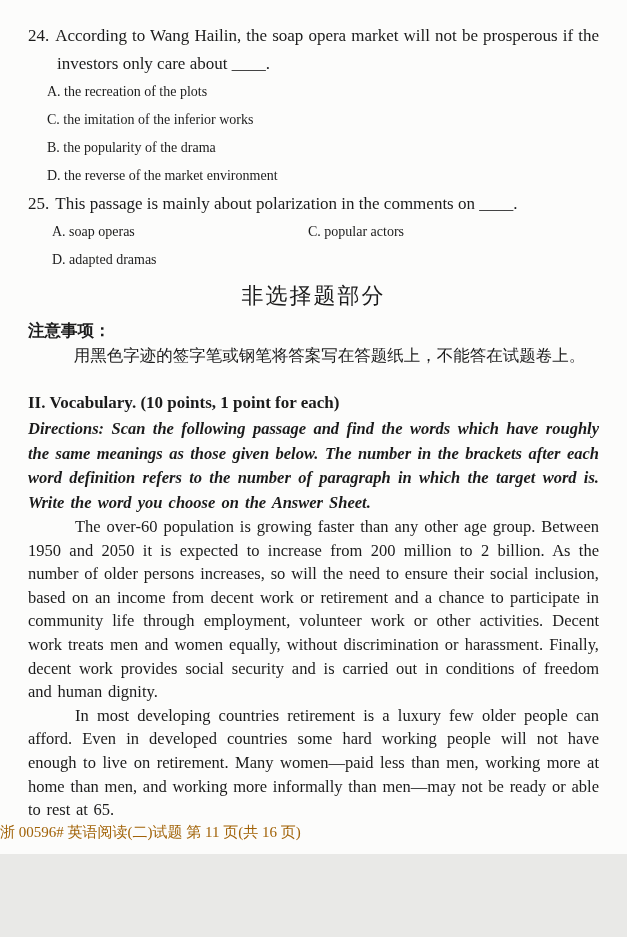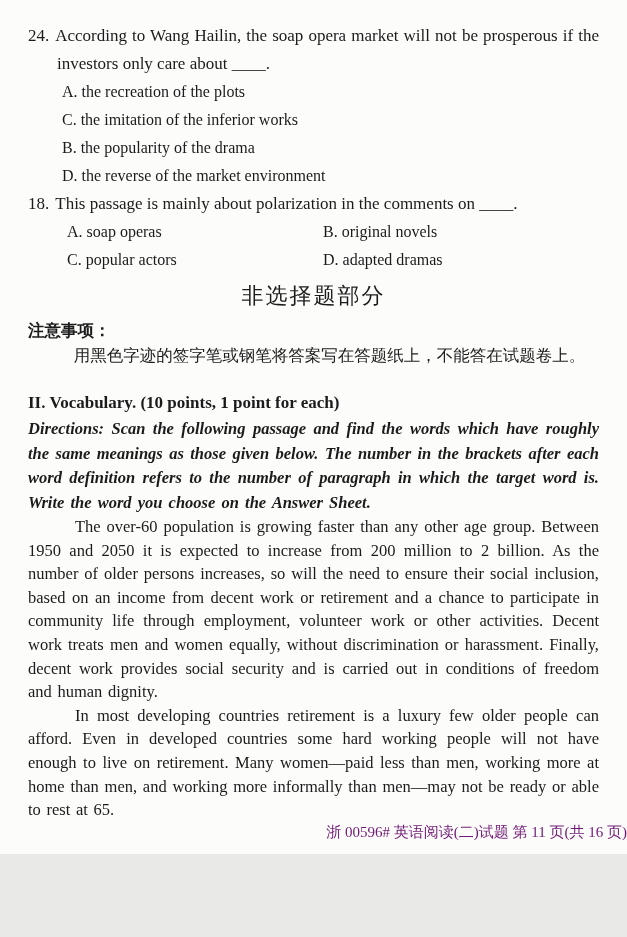--- a/index.html
+++ b/index.html
@@ -23,23 +23,22 @@
   .question {
     font-size: 17px;
     line-height: 28px;
     text-indent: -29px;
     padding-left: 29px;
     text-align: justify;
   }
   .qnum { padding-right: 6px; }
   .options-list { padding-left: 19px; }
   .option-line {
-    font-size: 16px;
+    font-size: 14px;
     line-height: 28px;
-    margin-left: 15px;
   }
   .options-grid {
     display: grid;
     grid-template-columns: 256px auto;
     padding-left: 24px;
   }
   .options-grid .option-line { line-height: 28px; }
   
   .section-heading {
     text-align: center;
@@ -88,47 +87,46 @@
     word-spacing: 1.5px;
     margin: 0;
   }
   .paragraph.continues { text-align-last: justify; }
   
   .page-footer {
     position: absolute;
     left: 0;
     bottom: 12px;
     width: 100%;
-    text-align: right;
+    text-align: left;
     font-size: 15px;
     line-height: 20px;
-    color: #701a75;
+    color: #a16207;
   }
 </style>
 </head>
 <body>
 
 <div class="page">
 
   <div class="question">
     <span class="qnum">24.</span><span>According to Wang Hailin, the soap opera market will not be prosperous if the investors only care about ____.</span>
   </div>
   <div class="options-list">
     <div class="option-line">A. the recreation of the plots</div>
     <div class="option-line">C. the imitation of the inferior works</div>
     <div class="option-line">B. the popularity of the drama</div>
     <div class="option-line">D. the reverse of the market environment</div>
   </div>
 
   <div class="question">
-    <span class="qnum">18.</span><span>This passage is mainly about polarization in the comments on ____.</span>
+    <span class="qnum">25.</span><span>This passage is mainly about polarization in the comments on ____.</span>
   </div>
   <div class="options-grid">
     <div class="option-line">A. soap operas</div>
-    <div class="option-line">B. original novels</div>
     <div class="option-line">C. popular actors</div>
     <div class="option-line">D. adapted dramas</div>
   </div>
 
   <div class="section-heading">非选择题部分</div>
 
   <div class="notes">
     <div class="notes-label">注意事项：</div>
     <div class="notes-text">用黑色字迹的签字笔或钢笔将答案写在答题纸上，不能答在试题卷上。</div>
   </div>

